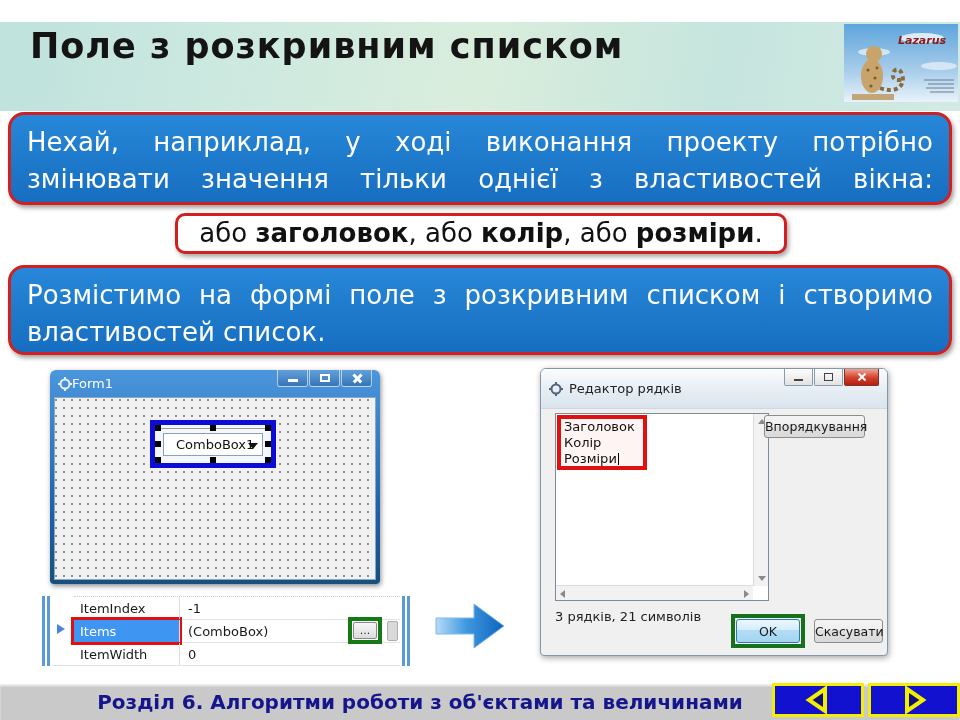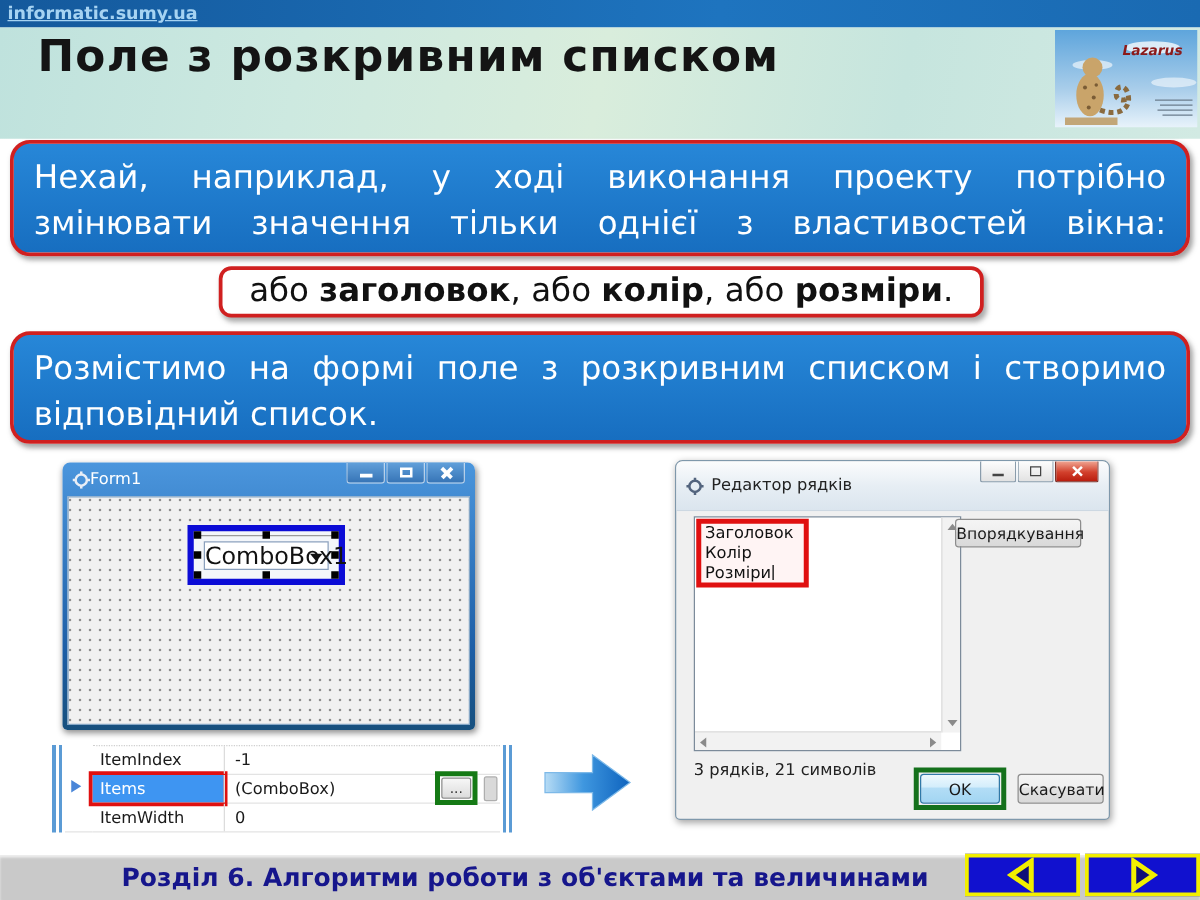--- a/index.html
+++ b/index.html
@@ -39,21 +39,21 @@
     background:linear-gradient(rgba(120,170,215,.5),rgba(40,90,150,.5)); border-radius:0 0 3px 3px;
     position:relative; cursor:pointer; }
   .glyph-min { position:absolute; left:10px; top:9px; width:10px; height:3px; background:#fff; }
   .glyph-max { position:absolute; left:10px; top:4px; width:10px; height:8px; border:2px solid #fff; }
   .xbar { position:absolute; left:10px; top:7px; width:11px; height:2.5px; background:#fff; }
   .x1 { transform:rotate(45deg); } .x2 { transform:rotate(-45deg); }
   .formclient { position:relative; width:322px; height:183px; background:#f1f1f1; border:1px solid #86a7c6;
     background-image:radial-gradient(circle,#8f8f8f 1px,transparent 1.3px); background-size:8px 8px; background-position:5px 6px; }
   .selbox { position:absolute; left:95px; top:22px; width:126px; height:48px; border:5px solid #0c0cd6; background:#f3f6fa; }
   .combo { position:absolute; left:8px; top:8px; width:100px; height:23px; background:#fff; border:1px solid #8aa0bd;
-    font-size:19px; color:#111; display:flex; align-items:center; padding-left:0; cursor:pointer; }
+    font-size:13px; color:#111; display:flex; align-items:center; padding-left:12px; cursor:pointer; }
   .dd-arrow { position:absolute; right:4px; top:9px; width:0; height:0; border-left:5px solid transparent;
     border-right:5px solid transparent; border-top:6px solid #111; }
   .handle { position:absolute; width:6px; height:6px; background:#000; }
   .h-tl{left:0;top:0} .h-tm{left:55px;top:0} .h-tr{right:0;top:0}
   .h-ml{left:0;top:16px} .h-mr{right:0;top:16px}
   .h-bl{left:0;bottom:0} .h-bm{left:55px;bottom:0} .h-br{right:0;bottom:0}
   .selline { position:absolute; left:3px; top:3px; width:110px; height:1px; background:#9a9a9a; }
 
   
   .inspector { position:absolute; left:40px; top:596px; width:372px; height:70px; background:#fff; display:flex; font-size:13px; }
@@ -115,23 +115,20 @@
     display:flex; align-items:center; justify-content:center; cursor:pointer; }
   .nav-prev { left:772px; } .nav-next { left:868px; }
 
   .gearicon { flex:0 0 auto; }
 </style>
 </head>
 <body>
 
 <div class="stage">
 
-  <div class="topbar">
-    <span class="sitelink">informatic.sumy.ua</span>
-  </div>
 
   <div class="titleband">
     <div class="title">
       <div>Поле з розкривним списком</div>
     </div>
     <svg class="logo" viewBox="0 0 114 78">
       <defs>
         <linearGradient id="sky" x1="0" y1="0" x2="0" y2="1">
           <stop offset="0" stop-color="#5ea5dc"></stop>
             <stop offset="0.6" stop-color="#a8cdea"></stop>
@@ -164,21 +161,21 @@
 
   <div class="bluebox box1">
     <div class="jline">Нехай, наприклад, у ході виконання проекту потрібно</div>
     <div class="jline">змінювати значення тільки однієї з властивостей вікна:</div>
   </div>
 
   <div class="whitebox"><span>або </span><b>заголовок</b><span>, або </span><b>колір</b><span>, або </span><b>розміри</b><span>.</span></div>
 
   <div class="bluebox box3">
     <div class="jline">Розмістимо на формі поле з розкривним списком і створимо</div>
-    <div>відповідний список.</div>
+    <div>властивостей список.</div>
   </div>
 
   <div class="formwin">
     <div class="formtitle">
       <svg class="gearicon" width="14" height="14" viewBox="0 0 14 14">
         <circle cx="7" cy="7" r="4.5" fill="none" stroke="#e8eef6" stroke-width="2"></circle>
         <g stroke="#e8eef6" stroke-width="2">
           <line x1="7" y1="0" x2="7" y2="3"></line>
             <line x1="7" y1="11" x2="7" y2="14"></line>
           <line x1="0" y1="7" x2="3" y2="7"></line>

